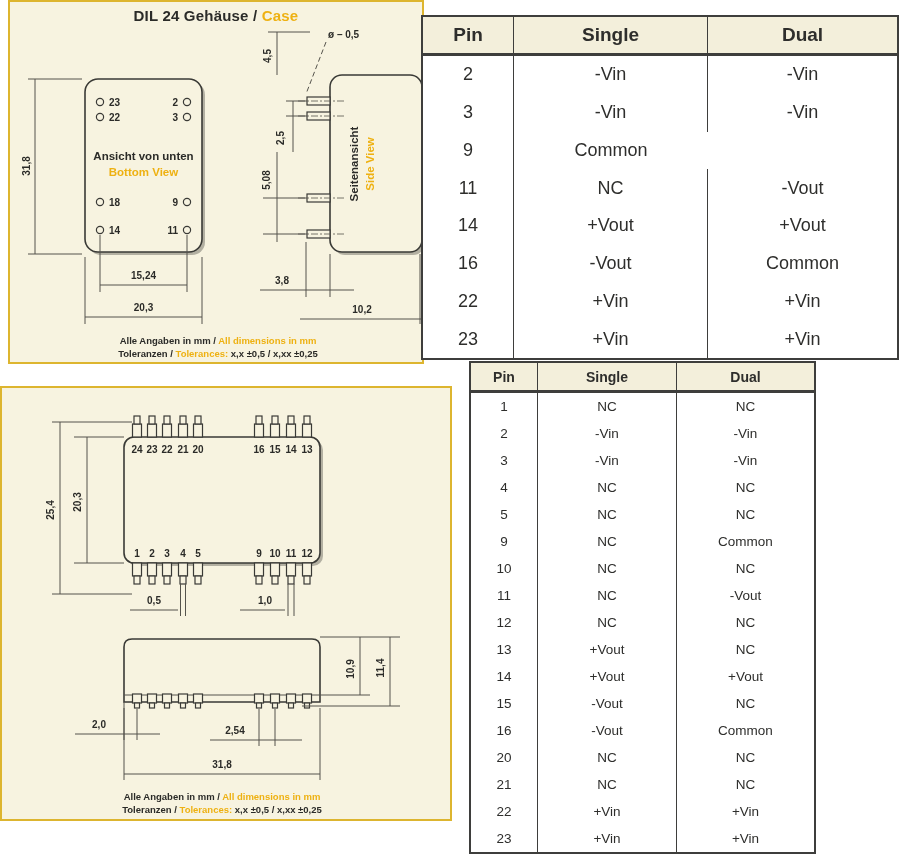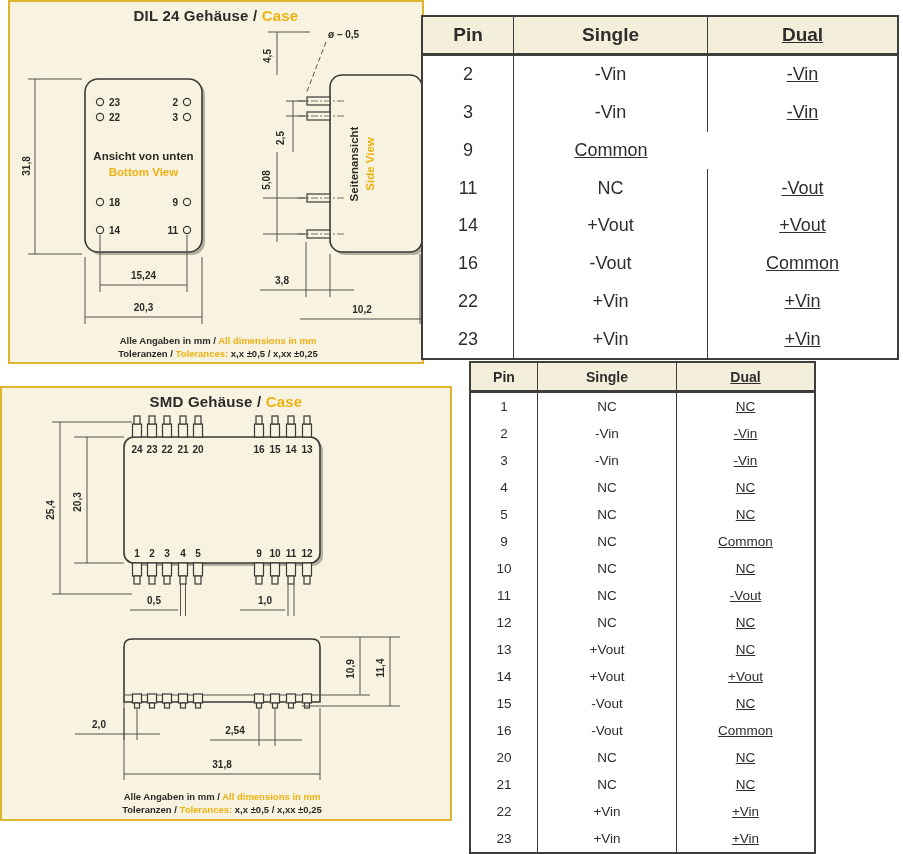--- a/index.html
+++ b/index.html
@@ -29,21 +29,21 @@
 
   
   .pin-table{position:absolute;border:2px solid #3e3e3c;background:#fff;
     display:flex;flex-direction:column;box-sizing:border-box;color:#2e2e2c;}
   .trow{display:flex;}
   .thead{flex:0 0 auto;background:#f3efdb;border-bottom:3px solid #3e3e3c;font-weight:bold;}
   .tbody{display:flex;flex-direction:column;flex:1;min-height:0;}
   .tbody .trow{flex:1;}
   .tcell{display:flex;align-items:center;justify-content:center;
     border-right:1.5px solid #3e3e3c;box-sizing:border-box;overflow:hidden;}
-  .tcell:last-child{border-right:none;text-decoration:underline;}
+  .tcell:last-child{border-right:none;}
 
   #dil-table{left:421px;top:15px;width:478px;height:345px;font-size:18px;}
   #dil-table .thead{height:36px;font-size:19px;}
   #dil-table .tcell:nth-child(1){width:91px;flex:none;}
   #dil-table .tcell:nth-child(2){width:194px;flex:none;}
   #dil-table .tcell:nth-child(3){flex:1;}
 
   #smd-table{left:469px;top:361px;width:347px;height:493px;font-size:13.5px;}
   #smd-table .thead{height:27px;font-size:14px;}
   #smd-table .tcell:nth-child(1){width:67px;flex:none;}
@@ -158,23 +158,20 @@
           <text class="dim" x="352" y="311" text-anchor="middle">10,2</text>
         </g>
       </g>
 
       <text class="ftr" x="208" y="342" text-anchor="middle"><tspan>Alle Angaben in mm / </tspan><tspan class="goldfill">All dimensions in mm</tspan></text>
       <text class="ftr" x="208" y="355" text-anchor="middle"><tspan>Toleranzen / </tspan><tspan class="goldfill">Tolerances:</tspan><tspan> x,x ±0,5 / x,xx ±0,25</tspan></text>
     </svg>
   </div>
 
   <div id="smd-panel" class="panel">
-    <div class="panel-title">
-      <span>SMD Gehäuse / </span><span class="gold">Case</span>
-    </div>
     <svg width="448" height="431" viewBox="0 0 448 431">
 
       <g>
         <rect class="shadow" x="125" y="52" width="196" height="126" rx="10"></rect>
         <rect class="oline" x="122" y="49" width="196" height="126" rx="10"></rect>
         <g id="smd-top-pins">
             <rect x="130.5" y="36" width="9" height="13" class="pin"></rect>
             <rect x="132" y="28" width="6" height="8" class="pin"></rect>
             <rect x="145.5" y="36" width="9" height="13" class="pin"></rect>
             <rect x="147" y="28" width="6" height="8" class="pin"></rect>

